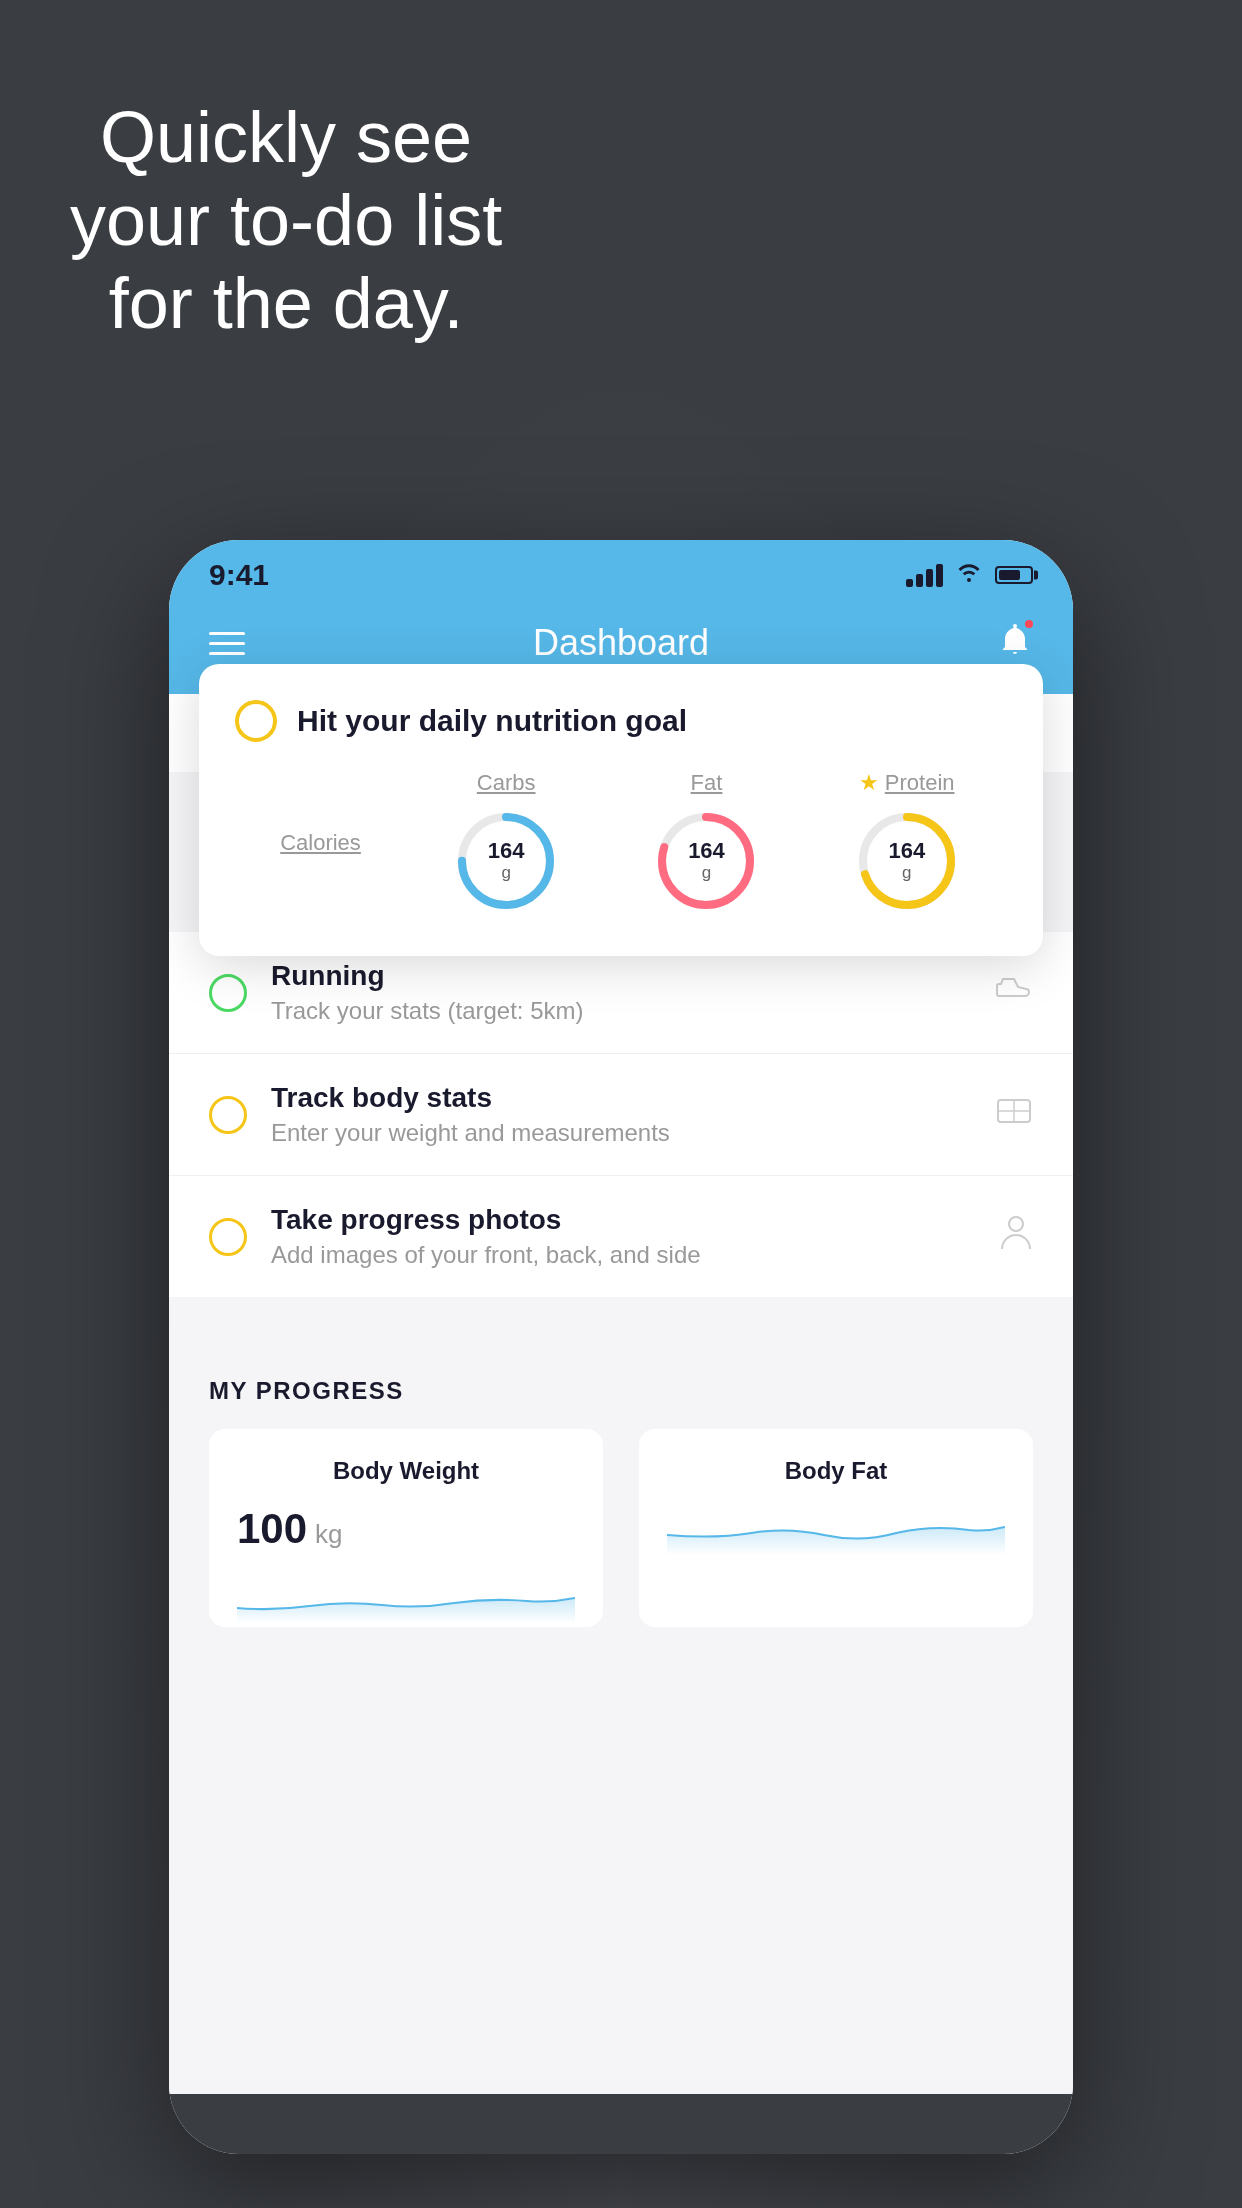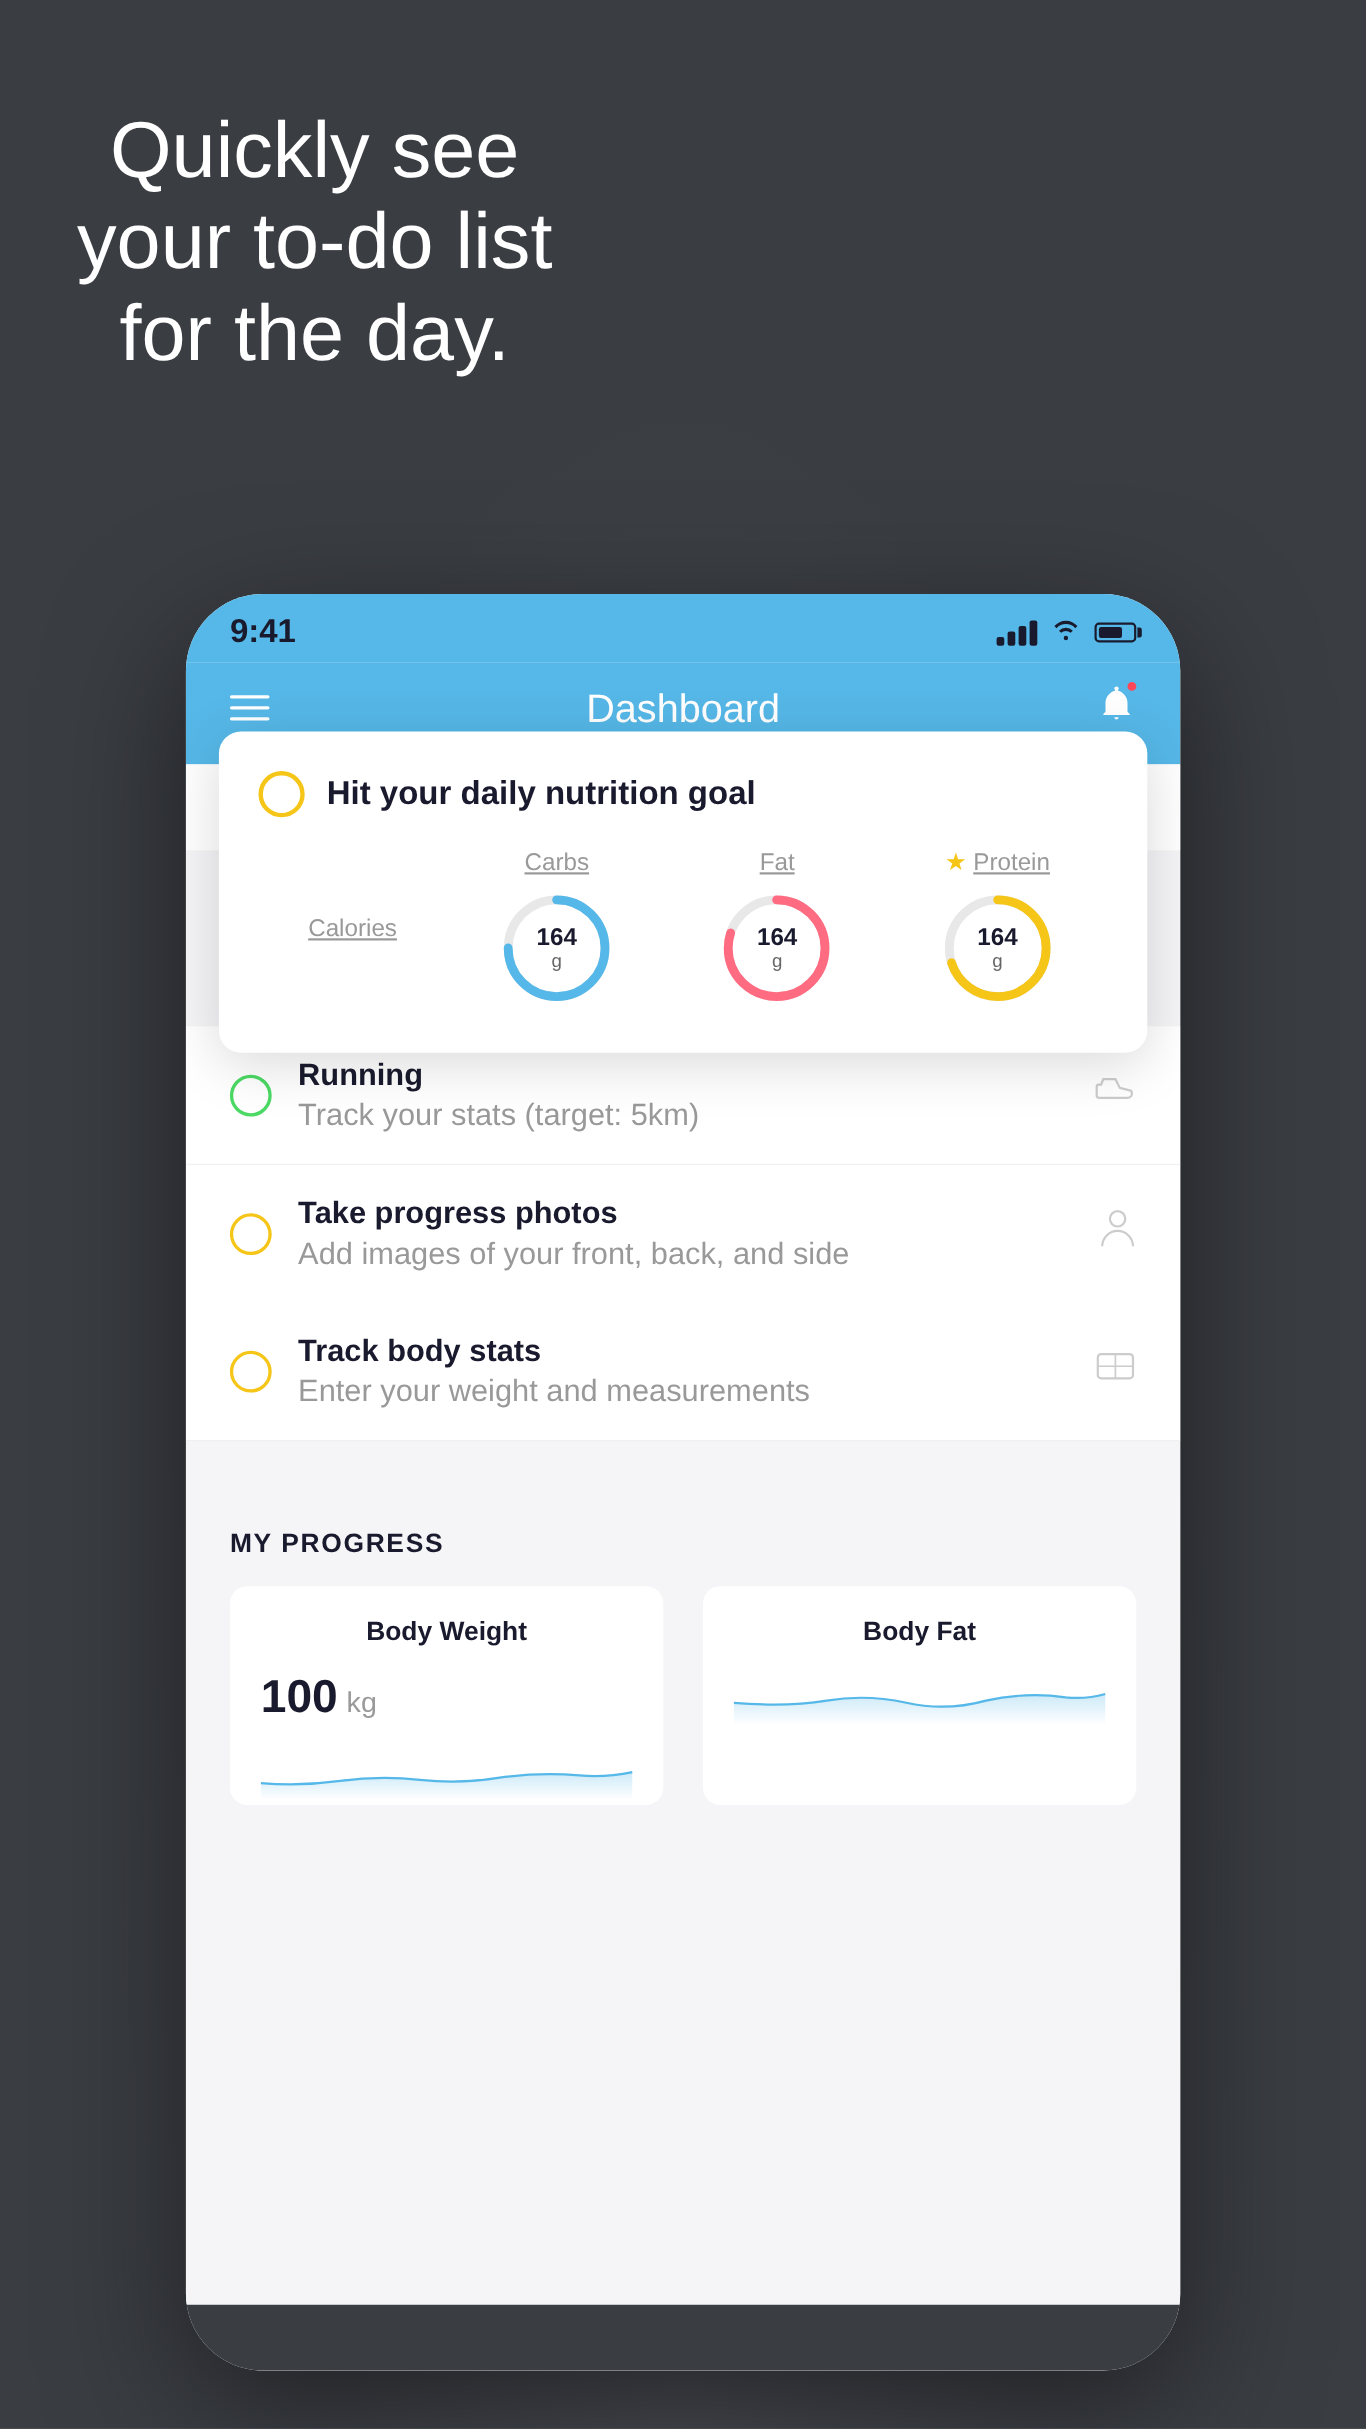--- a/index.html
+++ b/index.html
@@ -304,21 +304,21 @@
     }
 
     .todo-title {
       font-size: 28px;
       font-weight: 600;
       color: #1a1a2e;
       margin-bottom: 5px;
     }
 
     .todo-sub {
-      font-size: 28px;
+      font-size: 24px;
       color: #999;
     }
 
     .todo-icon {
       font-size: 34px;
       color: #ccc;
     }
 
     
     .progress-section {
@@ -498,45 +498,45 @@
           <div class="todo-title">Running</div>
           <div class="todo-sub">Track your stats (target: 5km)</div>
         </div>
         <div class="todo-icon">
           <svg width="38" height="28" viewBox="0 0 38 28" fill="none">
             <path d="M4 20h26c2 0 4-1.5 4-4s-2-3-3-3l-8-2-4-8H8L6 8H4c-1.5 0-2 1-2 2v8c0 1.1.9 2 2 2z" stroke="#ccc" stroke-width="2" fill="none"></path>
           </svg>
         </div>
       </div>
 
+      <div class="todo-item">
+        <div class="todo-circle yellow"></div>
+        <div class="todo-text">
+          <div class="todo-title">Track body stats</div>
+          <div class="todo-sub">Enter your weight and measurements</div>
+        </div>
+        <div class="todo-icon">
+          <svg width="38" height="30" viewBox="0 0 38 30" fill="none">
+            <rect x="3" y="4" width="32" height="22" rx="3" stroke="#ccc" stroke-width="2" fill="none"></rect>
+            <line x1="19" y1="4" x2="19" y2="26" stroke="#ccc" stroke-width="1.5"></line>
+            <line x1="3" y1="15" x2="35" y2="15" stroke="#ccc" stroke-width="1.5"></line>
+          </svg>
+        </div>
+      </div>
+
       <div class="todo-item" style="border-bottom: none;">
         <div class="todo-circle yellow"></div>
         <div class="todo-text">
           <div class="todo-title">Take progress photos</div>
           <div class="todo-sub">Add images of your front, back, and side</div>
         </div>
         <div class="todo-icon">
           <svg width="34" height="36" viewBox="0 0 34 36" fill="none">
             <circle cx="17" cy="9" r="7" stroke="#ccc" stroke-width="2" fill="none"></circle>
             <path d="M3 34c0-7.7 6.3-14 14-14s14 6.3 14 14" stroke="#ccc" stroke-width="2" fill="none"></path>
-          </svg>
-        </div>
-      </div>
-
-      <div class="todo-item">
-        <div class="todo-circle yellow"></div>
-        <div class="todo-text">
-          <div class="todo-title">Track body stats</div>
-          <div class="todo-sub">Enter your weight and measurements</div>
-        </div>
-        <div class="todo-icon">
-          <svg width="38" height="30" viewBox="0 0 38 30" fill="none">
-            <rect x="3" y="4" width="32" height="22" rx="3" stroke="#ccc" stroke-width="2" fill="none"></rect>
-            <line x1="19" y1="4" x2="19" y2="26" stroke="#ccc" stroke-width="1.5"></line>
-            <line x1="3" y1="15" x2="35" y2="15" stroke="#ccc" stroke-width="1.5"></line>
           </svg>
         </div>
       </div>
 
     </div>
 
     <div class="progress-section" style="margin-top: 40px;">
       <div class="section-title">MY PROGRESS</div>
       <div class="progress-cards">
 

